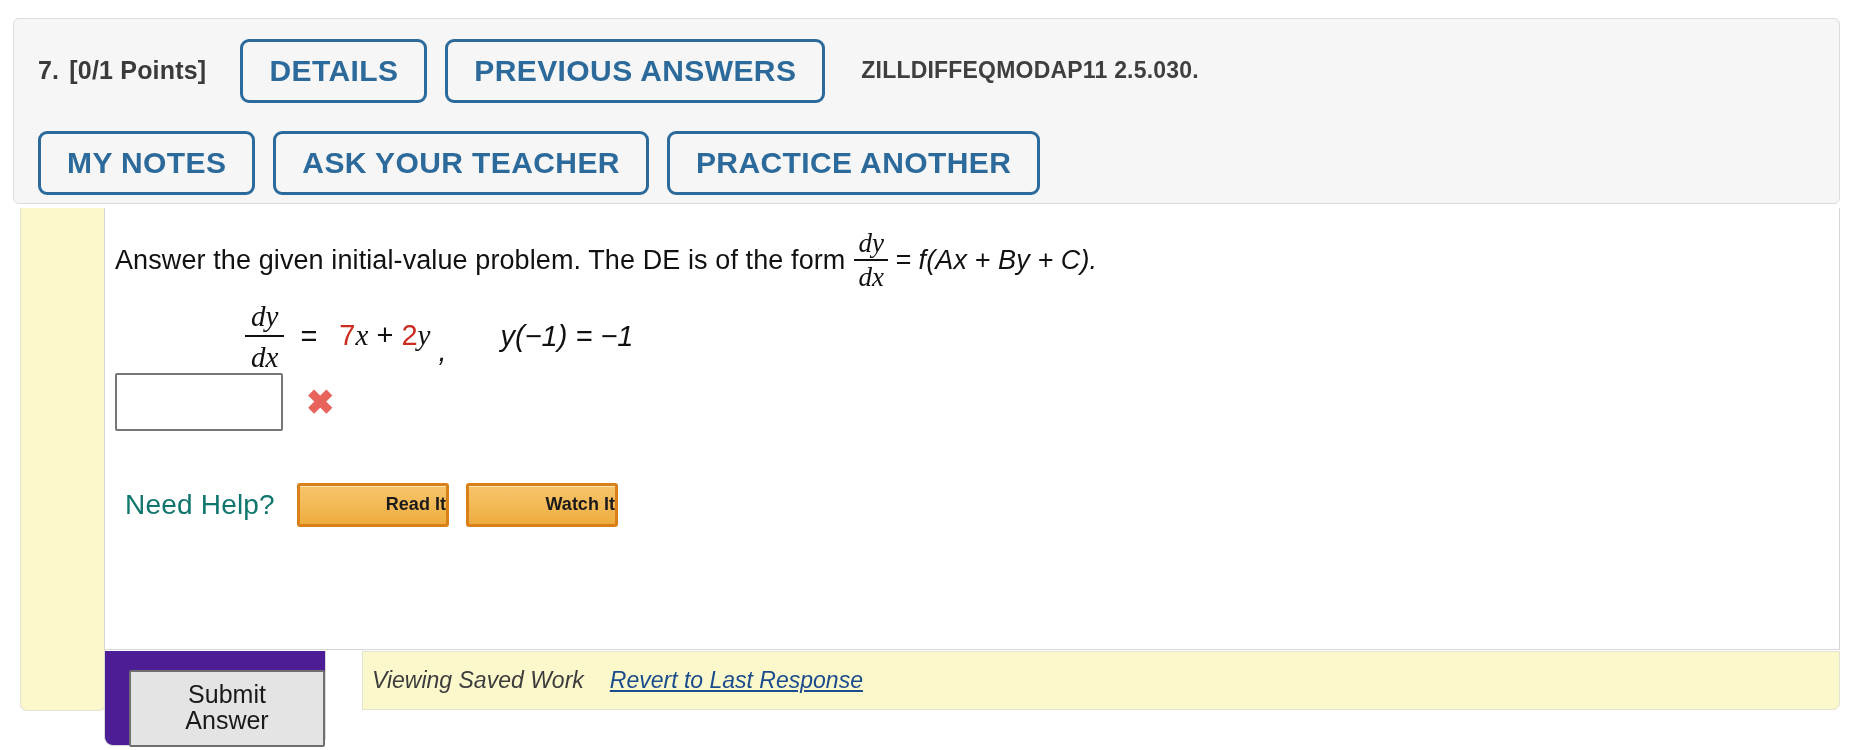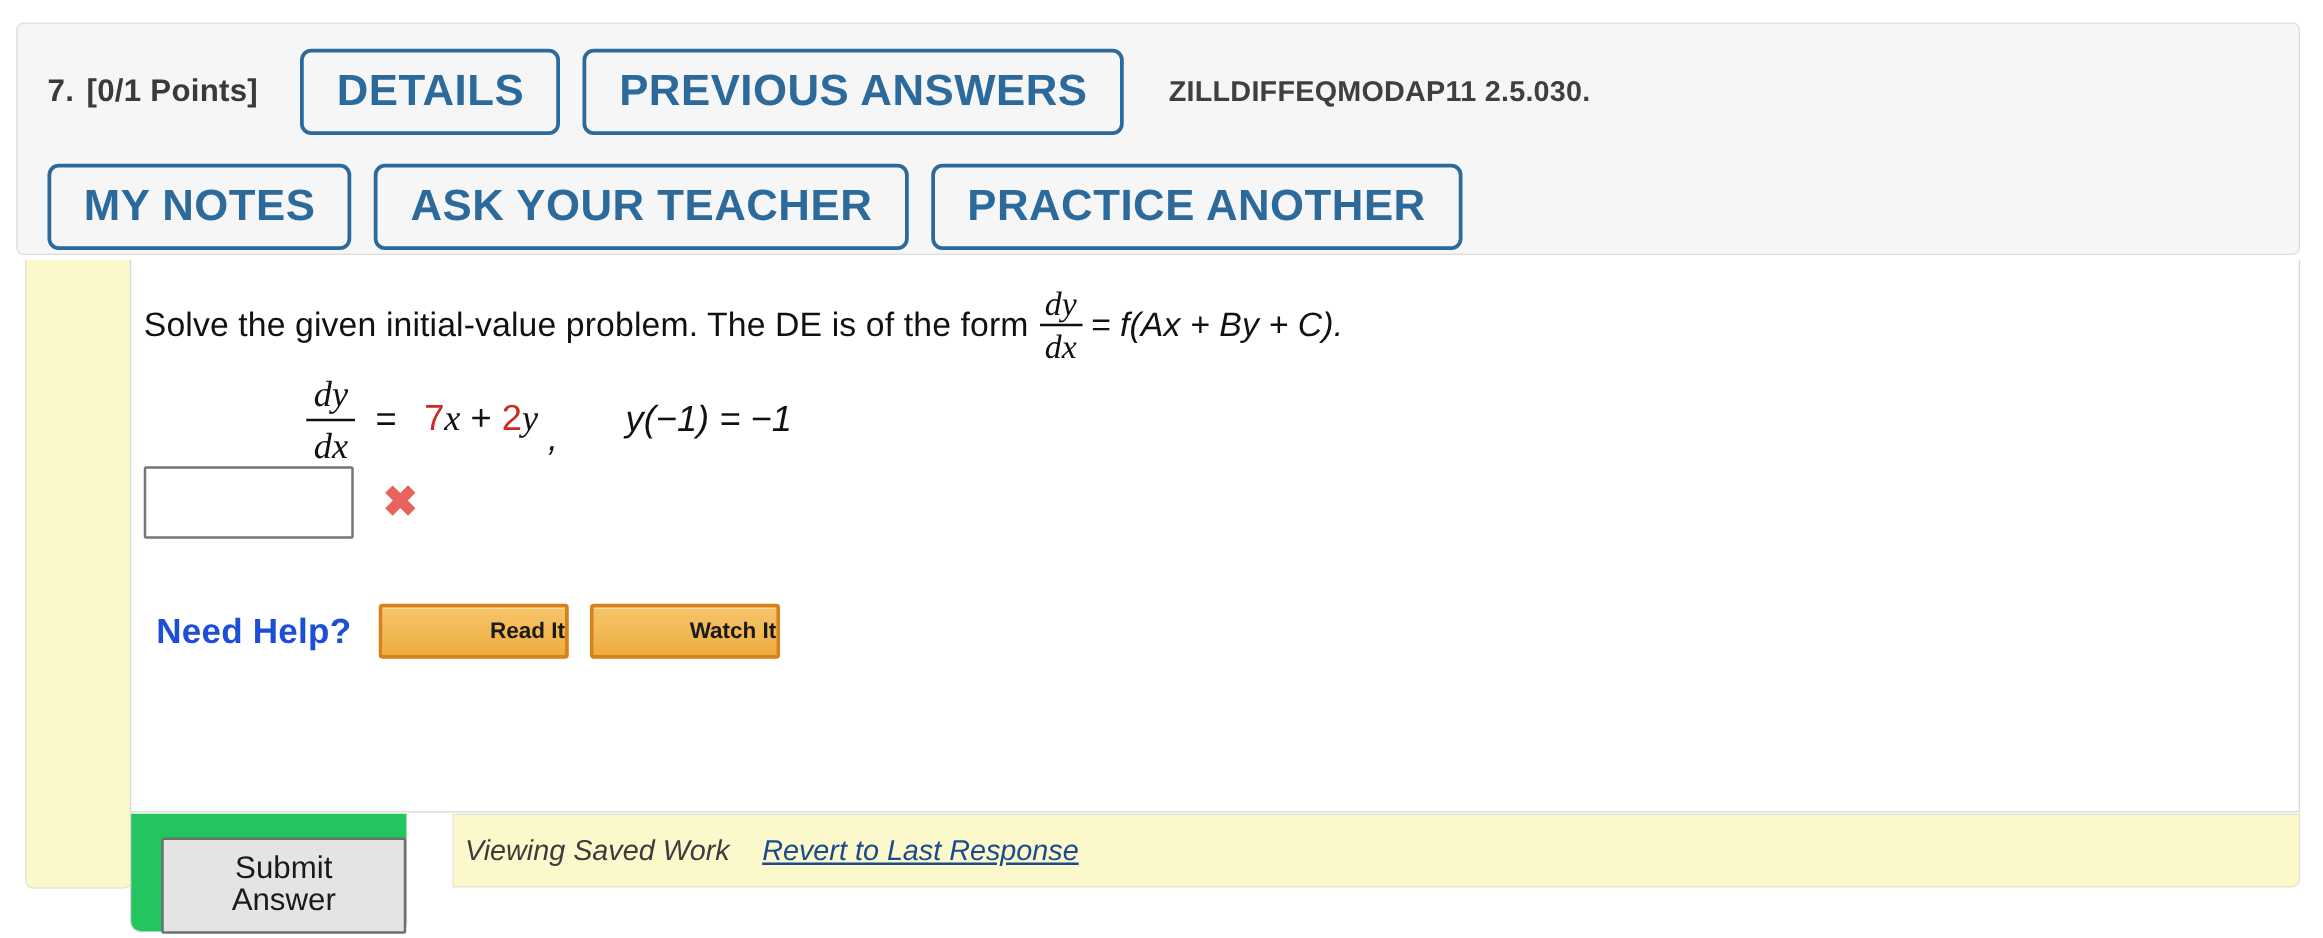--- a/index.html
+++ b/index.html
@@ -43,21 +43,21 @@
     margin-right: 34px;
     letter-spacing: 0.2px;
   }
   .q-num { margin-right: 10px; }
 
   .pill-btn {
     background: #f6f6f6;
     border: 3px solid #2b6a9b;
     border-radius: 9px;
     color: #2b6a9b;
-    font-size: 35px;
+    font-size: 30px;
     font-weight: bold;
     letter-spacing: 0.4px;
     padding: 13px 26px;
     margin-right: 18px;
     cursor: pointer;
     white-space: nowrap;
     line-height: 1.05;
     font-family: "Liberation Sans", sans-serif;
   }
   .pill-btn:last-child { margin-right: 0; }
@@ -188,23 +188,23 @@
 
   
   .need-help-row {
     position: absolute;
     left: 20px;
     top: 275px;
     display: flex;
     align-items: center;
   }
   .need-help-label {
-    color: #1d4ed8;
+    color: #0f766e;
     font-size: 28px;
-    font-weight: bold;
+    font-weight: normal;
     margin-right: 22px;
     letter-spacing: 0.2px;
   }
   .help-btn {
     display: inline-block;
     width: 152px;
     text-align: right;
     padding: 8px 0 9px 0;
     margin-right: 17px;
     font-size: 18px;
@@ -249,21 +249,21 @@
     white-space: nowrap;
   }
 
   .submit-shell {
     position: absolute;
     left: 104px;
     top: 651px;
     width: 222px;
     height: 95px;
     box-sizing: border-box;
-    background: #22c55e;
+    background: #4c1d95;
     border: 1px solid #d8d8d8;
     border-top: none;
     border-radius: 0 0 9px 9px;
   }
   .submit-btn {
     position: absolute;
     left: 24px;
     top: 19px;
     padding: 9px 20px 11px 20px;
     font-size: 25px;
@@ -295,21 +295,21 @@
     <button class="pill-btn">ASK YOUR TEACHER</button>
     <button class="pill-btn">PRACTICE ANOTHER</button>
   </div>
 </div>
 
 <div class="yellow-strip"></div>
 
 <div class="content-panel">
 
   <div class="prompt-line">
-    <span class="prompt-text">Solve the given initial-value problem. The DE is of the form</span>
+    <span class="prompt-text">Answer the given initial-value problem. The DE is of the form</span>
     <span class="frac">
       <span class="num mi">dy</span>
       <span class="den mi">dx</span>
     </span>
     <span class="math-ital">= f(Ax + By + C).</span>
   </div>
 
   <div class="equation">
 
     <span class="eq-frac">

